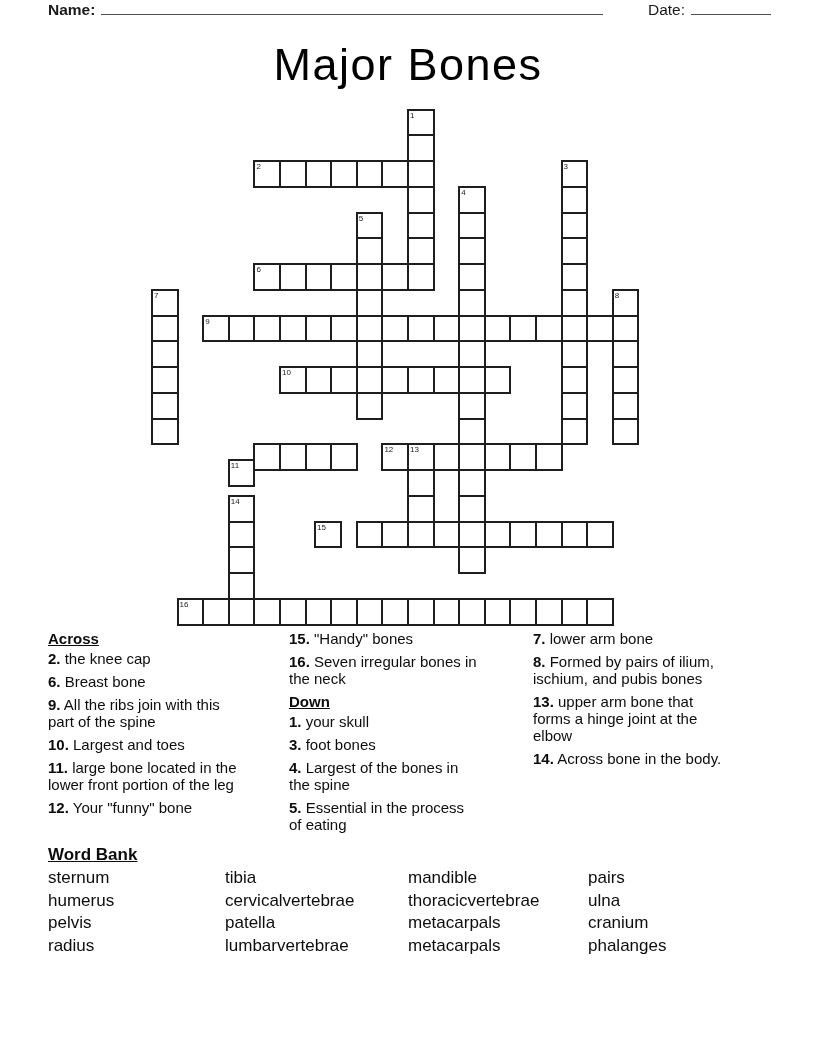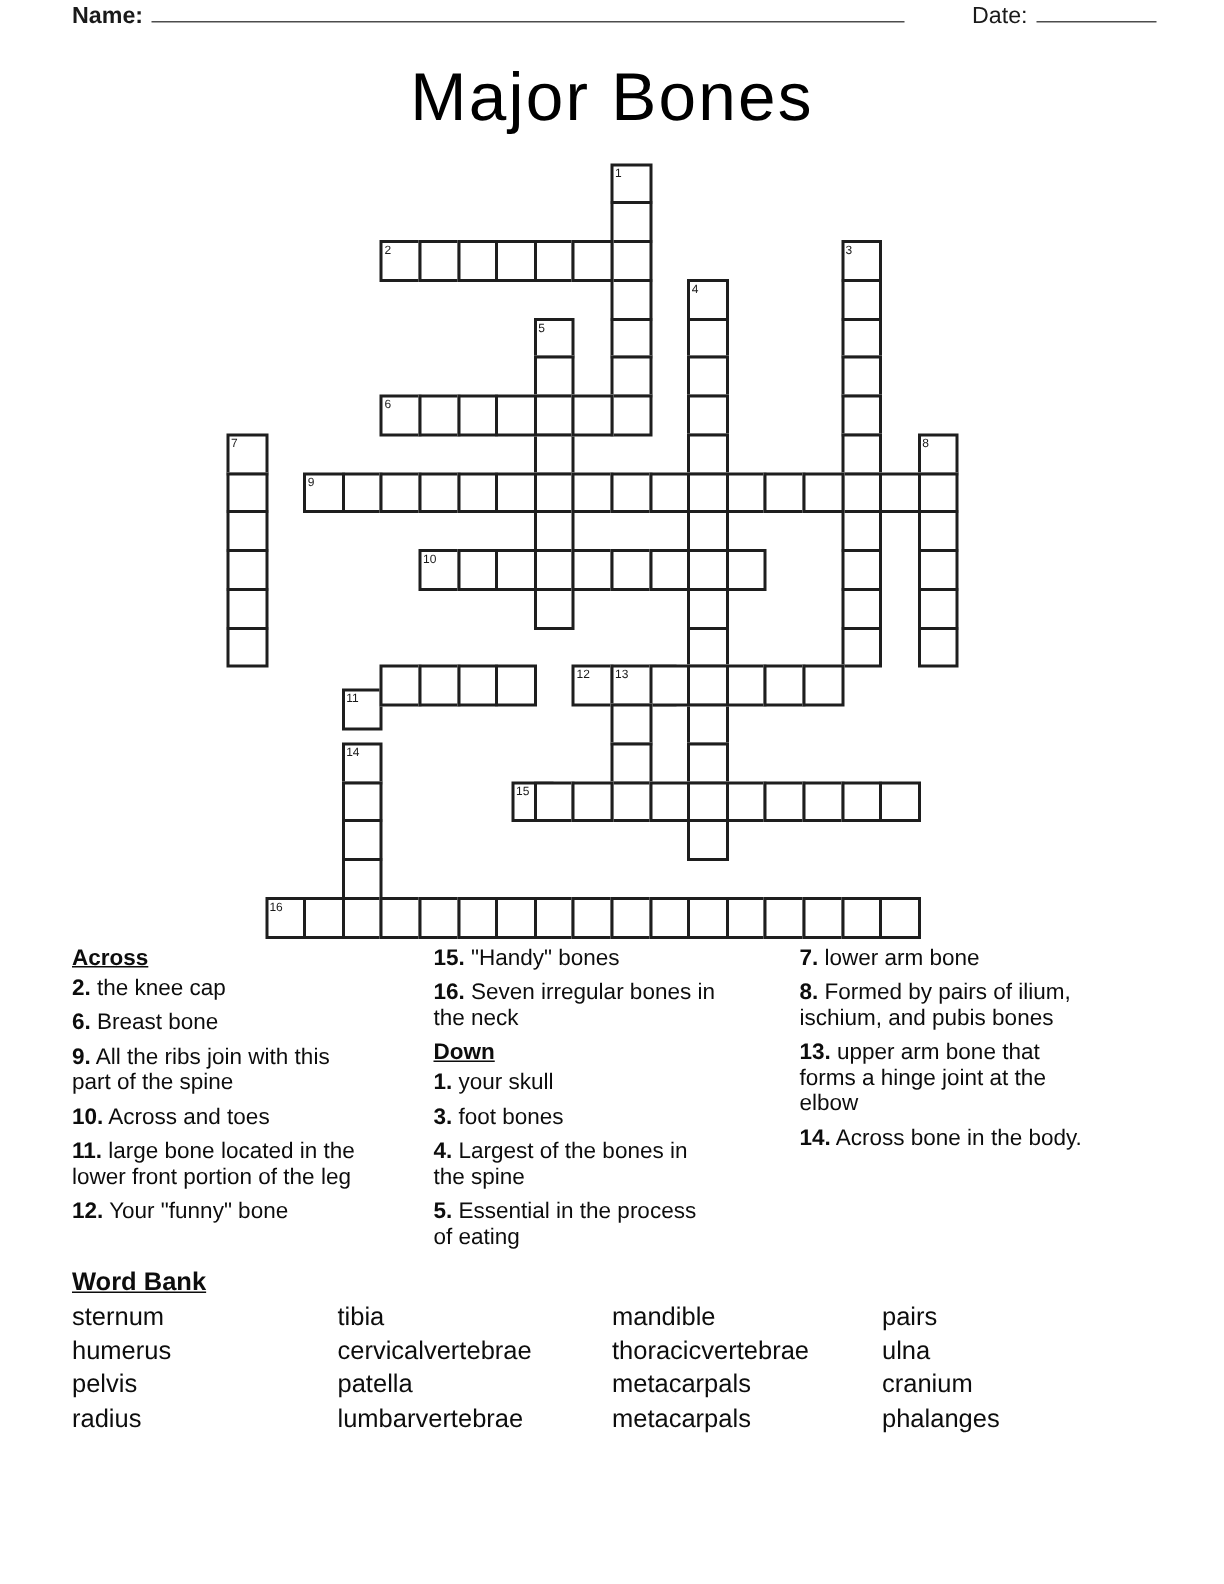--- a/index.html
+++ b/index.html
@@ -191,21 +191,21 @@
       <div class="cell" style="left: 256px; top: 360.5px;"></div>
       <div class="cell" style="left: 256px; top: 386.25px;"></div>
       <div class="cell" style="left: 256px; top: 412px;"></div>
       <div class="cell" style="left: 76.8px; top: 386.25px;">
         <span class="cell-num">14</span>
       </div>
       <div class="cell" style="left: 76.8px; top: 412px;"></div>
       <div class="cell" style="left: 76.8px; top: 437.75px;"></div>
       <div class="cell" style="left: 76.8px; top: 463.5px;"></div>
       <div class="cell" style="left: 76.8px; top: 489.25px;"></div>
-      <div class="cell" style="left: 190px; top: 412px;">
+      <div class="cell" style="left: 163px; top: 412px;">
         <span class="cell-num">15</span>
       </div>
       <div class="cell" style="left: 204.8px; top: 412px;"></div>
       <div class="cell" style="left: 230.4px; top: 412px;"></div>
       <div class="cell" style="left: 281.6px; top: 412px;"></div>
       <div class="cell" style="left: 332.8px; top: 412px;"></div>
       <div class="cell" style="left: 358.4px; top: 412px;"></div>
       <div class="cell" style="left: 384px; top: 412px;"></div>
       <div class="cell" style="left: 409.6px; top: 412px;"></div>
       <div class="cell" style="left: 435.2px; top: 412px;"></div>
@@ -227,21 +227,21 @@
       <div class="cell" style="left: 384px; top: 489.25px;"></div>
       <div class="cell" style="left: 409.6px; top: 489.25px;"></div>
       <div class="cell" style="left: 435.2px; top: 489.25px;"></div>
     </div>
 
   <div class="clue-col clue-col-1">
       <div class="clue-heading">Across</div>
       <div class="clue"><b>2.</b><span> the knee cap</span></div>
       <div class="clue"><b>6.</b><span> Breast bone</span></div>
       <div class="clue"><b>9.</b><span> All the ribs join with this part of the spine</span></div>
-      <div class="clue"><b>10.</b><span> Across and toes</span></div>
+      <div class="clue"><b>10.</b><span> Largest and toes</span></div>
       <div class="clue"><b>11.</b><span> large bone located in the lower front portion of the leg</span></div>
       <div class="clue"><b>12.</b><span> Your "funny" bone</span></div>
     </div>
   <div class="clue-col clue-col-2">
       <div class="clue"><b>15.</b><span> "Handy" bones</span></div>
       <div class="clue"><b>16.</b><span> Seven irregular bones in the neck</span></div>
       <div class="clue-heading">Down</div>
       <div class="clue"><b>1.</b><span> your skull</span></div>
       <div class="clue"><b>3.</b><span> foot bones</span></div>
       <div class="clue"><b>4.</b><span> Largest of the bones in the spine</span></div>

